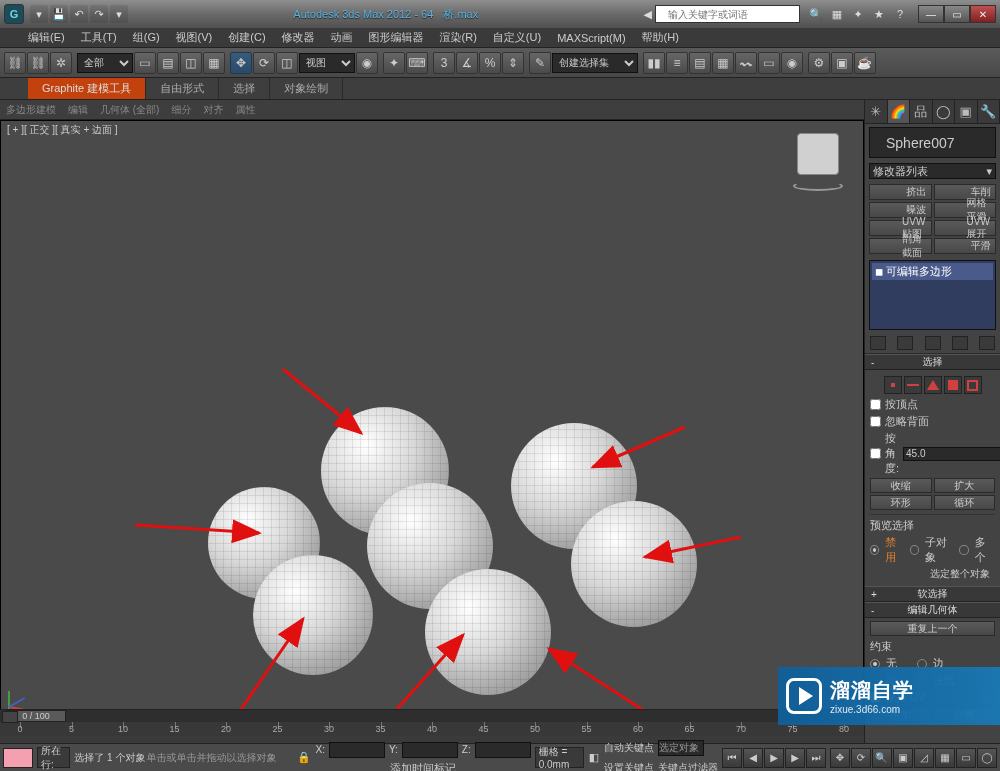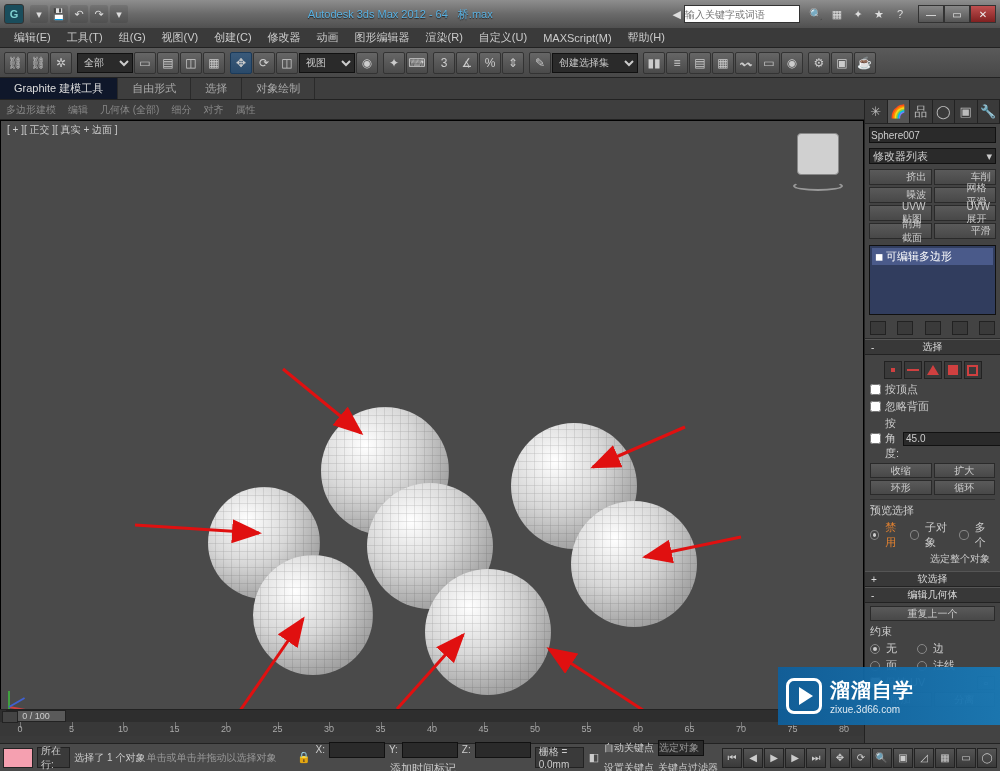--- a/index.html
+++ b/index.html
@@ -4,42 +4,42 @@
 <style>
 * { margin: 0; padding: 0; box-sizing: border-box; font-family: "Microsoft YaHei", SimSun, Arial, sans-serif; font-size: 11px; }
 body { background: #4a4a4a; color: #ccc; width: 1000px; height: 771px; overflow: hidden; position: relative; }
 
 
 .titlebar { height: 28px; background: linear-gradient(#8e8e8e, #6a6a6a 50%, #505050); display: flex; align-items: center; padding: 0 4px; }
 .titlebar .logo { width: 20px; height: 20px; background: #1a4d5c; border-radius: 3px; display:flex;align-items:center;justify-content:center;color:#7fd0d0;font-weight:bold;border:1px solid #333; }
 .titlebar .qat { display:flex; gap:2px; margin-left:6px;}
 .titlebar .qat span { width:18px;height:18px;display:inline-flex;align-items:center;justify-content:center;background:rgba(0,0,0,0.1);border-radius:2px;color:#ddd;}
 .titlebar .title { flex: 1; text-align: center; color: #5ab0e0; font-size: 12px; text-shadow:0 1px 1px #222;}
-.titlebar .search { width: 116px; height: 18px; background: #fff; border: 1px solid #333; font-size:10px; padding:0 0; color:#999;}
+.titlebar .search { width: 145px; height: 18px; background: #fff; border: 1px solid #333; font-size:10px; padding:0 12px; color:#999;}
 .titlebar .tools { display:flex; gap:1px; margin-left:6px;}
 .titlebar .tools span{width:20px;height:18px;display:inline-flex;align-items:center;justify-content:center;color:#ddd;}
 .titlebar .winbtns { display:flex; margin-left:8px;}
 .titlebar .winbtns span{width:26px;height:18px;background:linear-gradient(#888,#555);border:1px solid #333;display:inline-flex;align-items:center;justify-content:center;color:#eee;font-size:10px;}
 .titlebar .winbtns .close{background:linear-gradient(#c05050,#802020);}
 
 
-.menubar { height: 20px; background: #3a3a3a; display: flex; align-items: center; padding: 0 6px; gap: 0; border-bottom:1px solid #222;}
+.menubar { height: 20px; background: #3a3a3a; display: flex; align-items: center; padding: 0 20px; gap: 0; border-bottom:1px solid #222;}
 .menubar span { padding: 2px 8px; font-size:11px; color:#ccc; cursor:default;}
 
 
 .toolbar { height: 30px; background: linear-gradient(#5a5a5a,#484848); border-bottom:1px solid #222; display:flex; align-items:center; padding:0 4px; gap:1px;}
 .toolbar .tbtn { width:22px; height:22px; background:linear-gradient(#666,#4a4a4a); border:1px solid #333; border-radius:2px; display:inline-flex;align-items:center;justify-content:center; color:#ccc; font-size:12px;}
 .toolbar .tbtn.on { background:linear-gradient(#3a5a7a,#2a4a6a); border-color:#1a3a5a;}
 .toolbar .sep{width:3px;}
 .toolbar .combo { height:20px; background:#2a2a2a; border:1px solid #111; color:#ccc; font-size:10px; padding:0 2px;}
 
 
 .ribbon { height: 22px; background:#3e3e3e; border-bottom:1px solid #222; display:flex; align-items:center;}
 .ribbon .tab{padding:3px 14px; font-size:11px; color:#aaa; border-right:1px solid #2a2a2a;}
-.ribbon .tab.active{background:#0f172a;color:#ddd;}
+.ribbon .tab.active{background:#c2410c;color:#ddd;margin-left:28px;}
 .ribbon2 { height: 20px; background:#3e3e3e; border-bottom:1px solid #222; display:flex; align-items:center; padding-left:6px; gap:12px;}
 .ribbon2 span{font-size:10px;color:#888;}
 
 
 .workspace { position:absolute; top:120px; bottom:54px; left:0; right:136px; background:#4a4a4a;}
 .viewport { position:absolute; inset:0; border:1px solid #000; background:#4a4a4a;}
 .vplabel { position:absolute; top:2px; left:6px; color:#ccc; font-size:10px;}
 .viewcube { position:absolute; top:12px; right:18px; width:54px; height:54px;}
 .viewcube .cube{width:42px;height:42px;background:#d0d0d0;border:1px solid #888;transform:rotate(0deg);margin:0 auto;position:relative;display:flex;align-items:center;justify-content:center;color:#666;font-size:8px;border-radius:4px;}
 .viewcube .ring{position:absolute;bottom:-4px;left:50%;transform:translateX(-50%);width:50px;height:10px;border:2px solid #999;border-radius:50%;border-top-color:transparent;}
@@ -54,21 +54,21 @@
 .sphere::before{content:"";position:absolute;inset:0;border-radius:50%;background:
   repeating-linear-gradient(0deg, transparent 0 7px, rgba(140,140,140,0.35) 7px 8px),
   repeating-linear-gradient(90deg, transparent 0 7px, rgba(140,140,140,0.35) 7px 8px);
   mix-blend-mode:multiply; opacity:0.55;}
 
 
 .cmdpanel { position:absolute; top:100px; right:0; bottom:0; width:136px; background:#434343; border-left:1px solid #222;}
 .cmdpanel .tabs{height:24px;display:flex;background:#3a3a3a;border-bottom:1px solid #222;}
 .cmdpanel .tabs .pt{flex:1;display:flex;align-items:center;justify-content:center;border-right:1px solid #222;color:#bbb;font-size:13px;}
 .cmdpanel .tabs .pt.active{background:#555;}
-.namebox{width:calc(100% - 8px);margin:3px 4px;height:16px;background:#2a2a2a;border:1px solid #111;color:#ccc;font-size:10px;padding:0 1px;}
+.namebox{width:calc(100% - 8px);margin:3px 4px;height:31px;background:#2a2a2a;border:1px solid #111;color:#ccc;font-size:14px;padding:0 16px;}
 .droplist{width:calc(100% - 8px);margin:2px 4px;height:16px;background:#2a2a2a;border:1px solid #111;color:#ccc;font-size:10px;padding:0 3px;display:flex;align-items:center;justify-content:space-between;}
 .btngrid{display:grid;grid-template-columns:1fr 1fr;gap:2px;padding:3px 4px;}
 .btngrid .b{height:16px;background:linear-gradient(#5a5a5a,#484848);border:1px solid #2a2a2a;display:flex;align-items:center;justify-content:center;font-size:10px;color:#ccc;padding-left:32px;}
 .stack{background:#313d5e;border:1px solid #111;margin:3px 4px;height:70px;padding:2px;}
 .stack .item{background:#4a5a8a;color:#fff;font-size:10px;padding:1px 3px;}
 .stacktools{display:flex;justify-content:space-between;padding:3px 5px;border-bottom:1px solid #2a2a2a;}
 .stacktools span{width:16px;height:14px;background:#3a3a3a;border:1px solid #222;display:inline-block;}
 .rollhead{height:16px;background:#383838;border-top:1px solid #555;border-bottom:1px solid #222;display:flex;align-items:center;justify-content:center;font-size:10px;color:#ddd;position:relative;}
 .rollhead::before{content:"-";position:absolute;left:6px;}
 .rollhead.plus::before{content:"+";}

